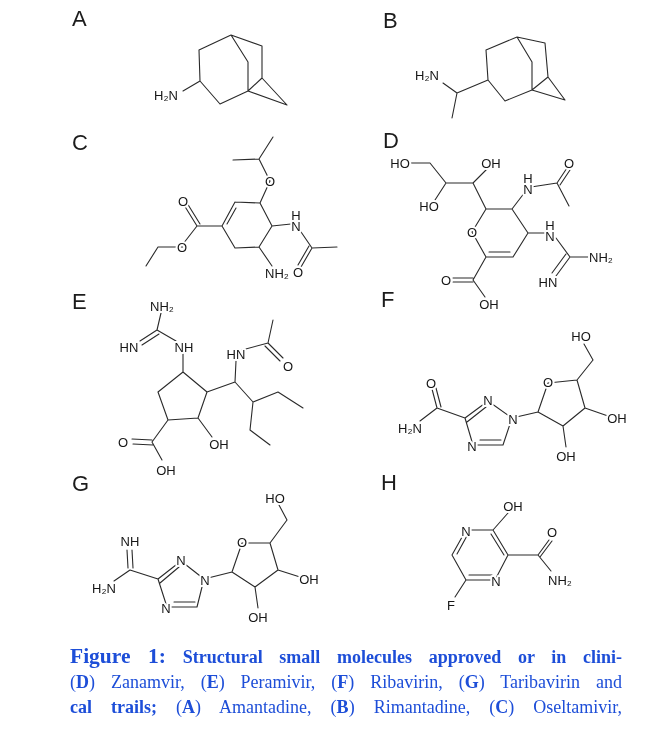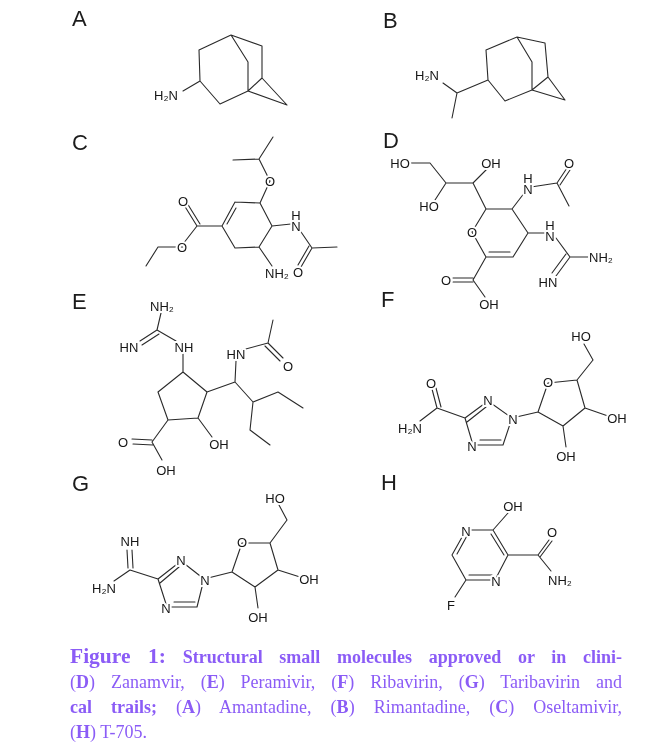--- a/index.html
+++ b/index.html
@@ -6,21 +6,21 @@
   #page{position:relative;width:665px;height:754px;background:#ffffff;overflow:hidden;
         font-family:"Liberation Sans",sans-serif;}
   .panel-label{position:absolute;font-family:"Liberation Sans",sans-serif;font-size:22px;
         color:#1c1c1c;line-height:1;}
   .mol{position:absolute;}
   .mol path{stroke:#2a2a2a;stroke-width:1.1;fill:none;stroke-linecap:round;}
   .mol text{font-family:"Liberation Sans",sans-serif;font-size:13px;fill:#161616;
         text-anchor:middle;dominant-baseline:central;
         paint-order:stroke;stroke:#ffffff;stroke-width:4px;stroke-linejoin:round;}
   #caption{position:absolute;left:70px;top:644px;width:552px;
-        font-family:"Liberation Serif",serif;font-size:18px;color:#8b5cf6;}
+        font-family:"Liberation Serif",serif;font-size:18px;color:#1d4ed8;}
   .cap-line{line-height:25px;text-align:justify;text-align-last:justify;}
   .cap-line.cap-last{text-align:left;text-align-last:left;}
   .cap-line .b{font-weight:bold;}
   .cap-line .lg{font-size:21.5px;}
 </style>
 </head>
 <body>
 
 <div id="page">
 
@@ -173,16 +173,15 @@
     <text x="172" y="62">O</text>
     <text x="116" y="111">N</text>
     <text x="180" y="110">NH₂</text>
     <text x="71" y="135">F</text>
   </svg>
 
   <div id="caption">
       <div class="cap-line"><span class="b lg">Figure 1:</span><span class="b"> Structural small molecules approved or in clini-</span></div>
       <div class="cap-line"><span>(</span><span class="b">D</span><span>) Zanamvir, </span><span>(</span><span class="b">E</span><span>) Peramivir, </span><span>(</span><span class="b">F</span><span>) Ribavirin, </span><span>(</span><span class="b">G</span><span>) Taribavirin and</span></div>
       <div class="cap-line"><span class="b">cal trails; </span><span>(</span><span class="b">A</span><span>) Amantadine, </span><span>(</span><span class="b">B</span><span>) Rimantadine, </span><span>(</span><span class="b">C</span><span>) Oseltamivir,</span></div>
-      <div class="cap-line cap-last"><span>(</span><span class="b">H</span><span>) T-705.</span></div>
     </div>
 
 </div>
 
 </body></html>

